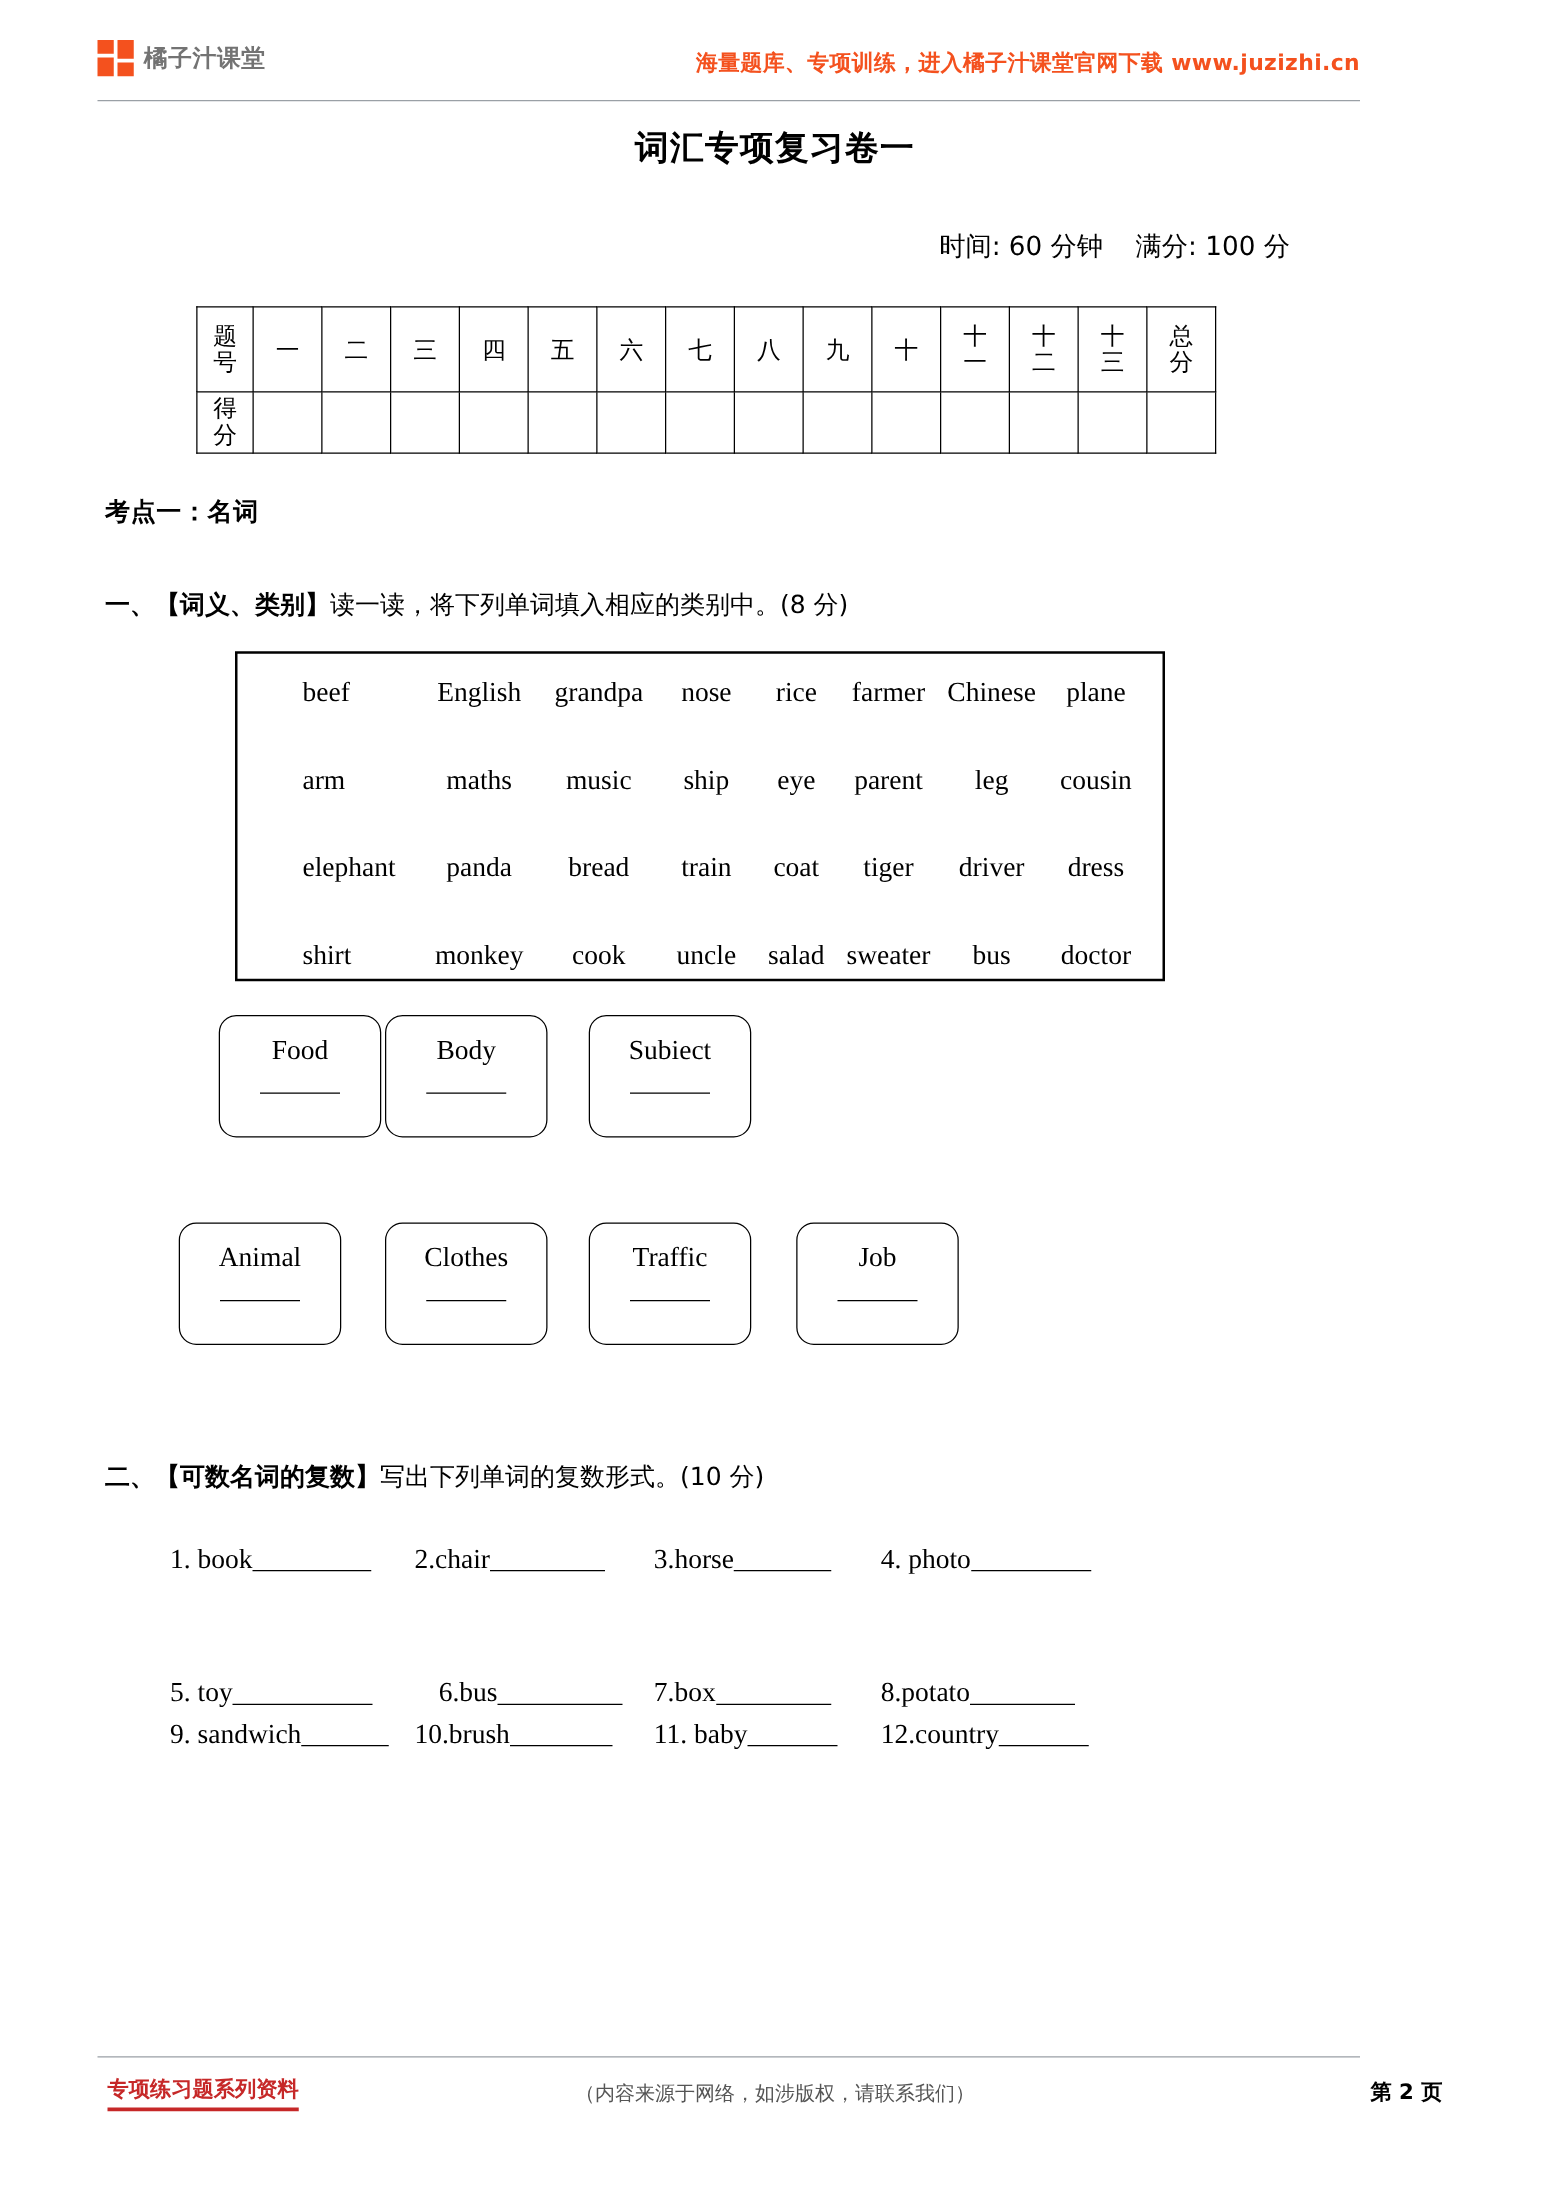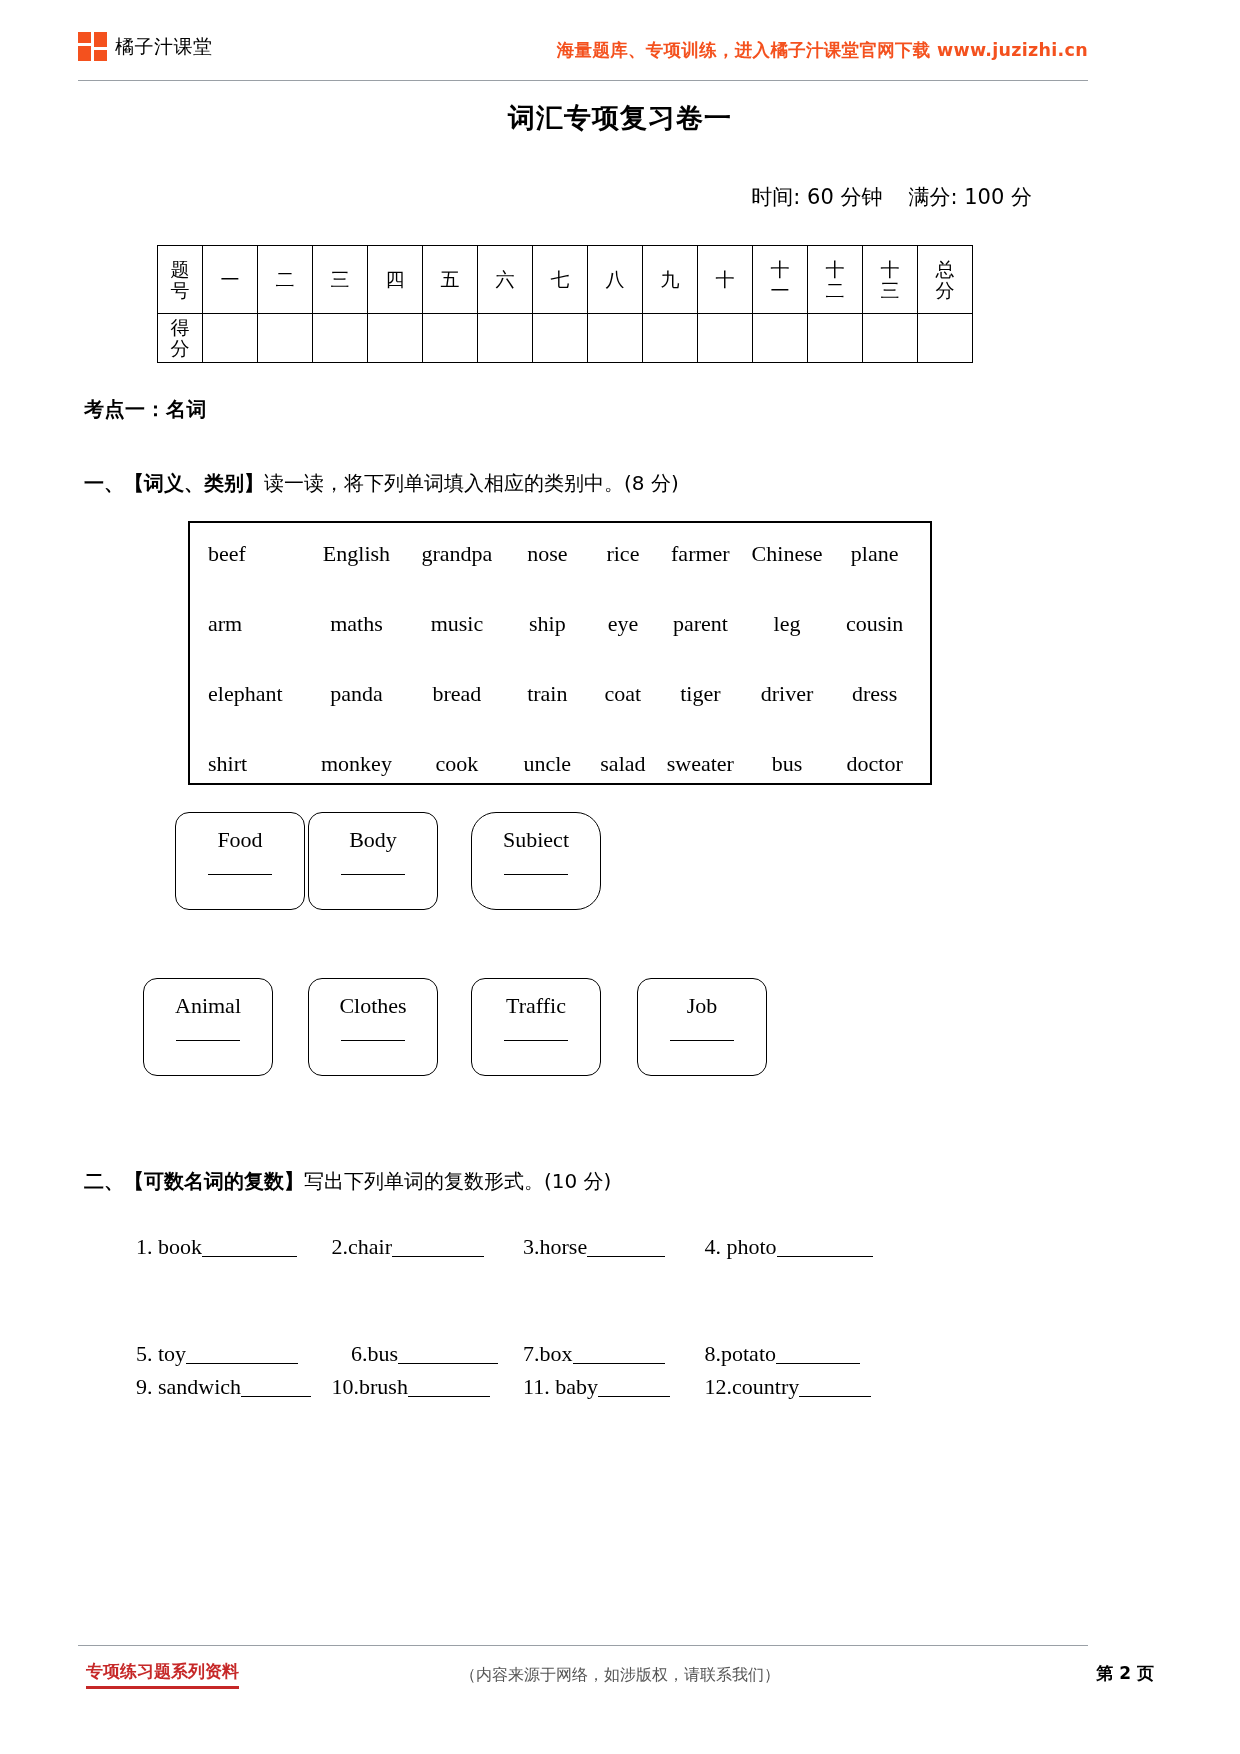--- a/index.html
+++ b/index.html
@@ -19,21 +19,21 @@
   }
   .logo-wrap { position:absolute; left:0; top:4px; display:flex; align-items:center; gap:7px; }
   .logo-mark { width:30px; height:30px; position:relative; display:block; }
   .logo-mark i { position:absolute; display:block; background:#f4511e; }
   .logo-mark i.s1 { left:0;  top:0;  width:13px; height:11px; }
   .logo-mark i.s2 { left:16px; top:0; width:13px; height:15px; }
   .logo-mark i.s3 { left:0;  top:14px; width:13px; height:15px; }
   .logo-mark i.s4 { left:16px; top:18px; width:13px; height:11px; }
   .logo-text {
     font-family:"DejaVu Sans", sans-serif;
-    font-size:19px; font-weight:normal; color:#000000; letter-spacing:0.5px;
+    font-size:19px; font-weight:bold; color:#737373; letter-spacing:0.5px;
   }
   .header-slogan {
     position:absolute; right:0; top:10px;
     font-family:"DejaVu Sans", sans-serif;
     font-size:17.5px; font-weight:bold; color:#f4511e;
     white-space:nowrap; letter-spacing:0.3px;
   }
   .header-rule {
     position:absolute; left:78px; top:80px; width:1010px;
     border-top:1.4px solid #9aa0a6;
@@ -89,21 +89,21 @@
   .word-bank {
     position:absolute; left:188px; top:521px; width:744px; height:264px;
     border:2px solid #000; box-sizing:border-box;
     padding:18px 12px 0 12px;
   }
   .wb-row { display:flex; height:70px; align-items:flex-start; }
   .wb-row span {
     font-family:"Liberation Serif", serif;
     font-size:22px; text-align:center; display:block;
   }
-  .wb-row span:nth-child(1){ width:106px; text-align:left; padding-left:6px;}
+  .wb-row span:nth-child(1){ width:106px; text-align:left; padding-left:6px;margin-left:34px;}
   .wb-row span:nth-child(2){ width:110px; }
   .wb-row span:nth-child(3){ width:108px; }
   .wb-row span:nth-child(4){ width:88px; }
   .wb-row span:nth-child(5){ width:76px; }
   .wb-row span:nth-child(6){ width:92px; }
   .wb-row span:nth-child(7){ width:96px; }
   .wb-row span:nth-child(8){ width:94px; }
 
   
   .cat-box {
@@ -283,21 +283,21 @@
   </div>
 
   <div class="cat-box" style="left:143px; top:812px;margin-left:32px;">
     <span class="cat-label">Food</span>
     <span class="cat-blank"></span>
   </div>
   <div class="cat-box" style="left:308px; top:812px;">
     <span class="cat-label">Body</span>
     <span class="cat-blank"></span>
   </div>
-  <div class="cat-box" style="left:471px; top:812px;border-radius:25px;">
+  <div class="cat-box" style="left:471px; top:812px;">
     <span class="cat-label">Subiect</span>
     <span class="cat-blank"></span>
   </div>
 
   <div class="cat-box" style="left:143px; top:978px;">
     <span class="cat-label">Animal</span>
     <span class="cat-blank"></span>
   </div>
   <div class="cat-box" style="left:308px; top:978px;">
     <span class="cat-label">Clothes</span>

